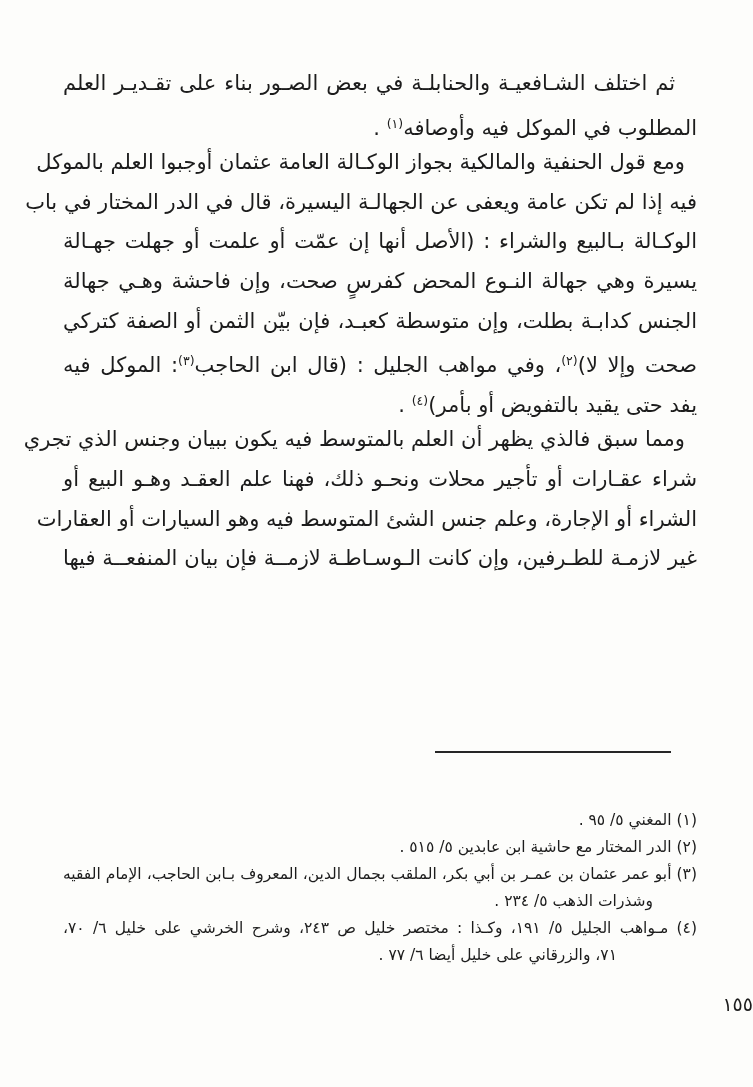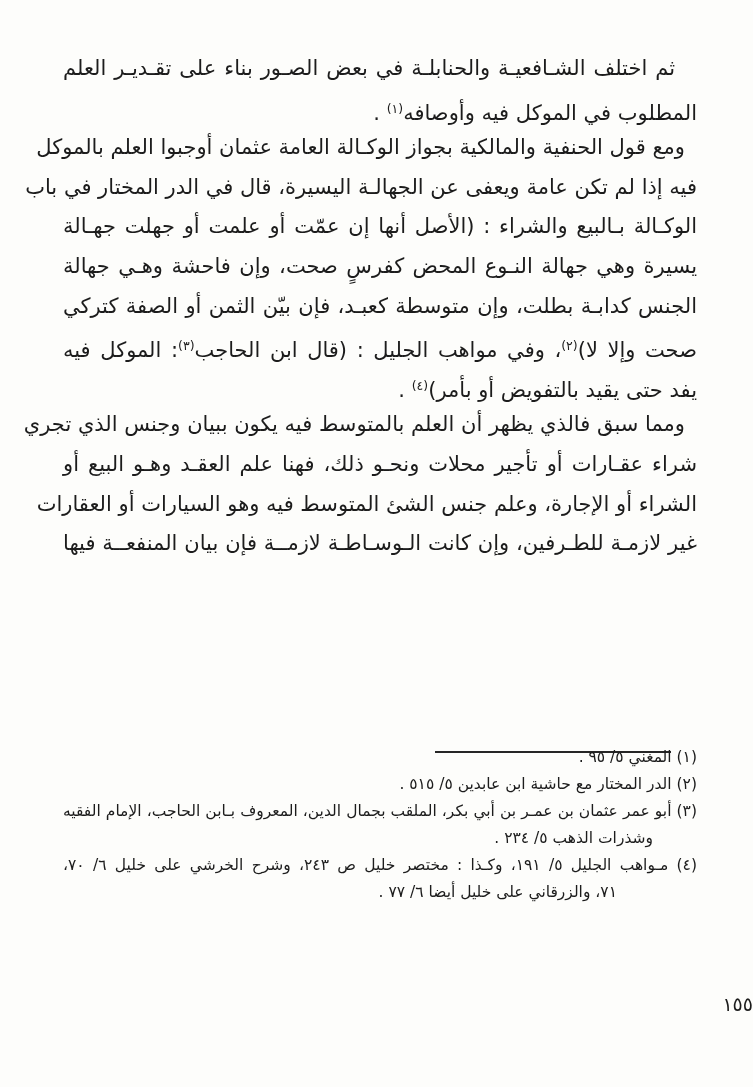--- a/index.html
+++ b/index.html
@@ -16,21 +16,21 @@
     width: 753px;
     height: 1087px;
     background: var(--paper);
     color: var(--ink);
     direction: rtl;
     font-family: "DejaVu Sans", sans-serif;
     overflow: hidden;
   }
   .body-text {
     position: absolute;
-    top: 49px;
+    top: 64px;
     left: 63px;
     width: 634px;
     font-size: 21px;
   }
   .line {
     line-height: 39.6px;
     height: 39.6px;
     text-align: justify;
     text-align-last: justify;
     text-justify: inter-word;
@@ -47,21 +47,21 @@
   .fn-sep {
     position: absolute;
     top: 751px;
     right: 82px;
     width: 236px;
     height: 0;
     border-top: 2.5px solid #262626;
   }
   .footnotes {
     position: absolute;
-    top: 744px;
+    top: 807px;
     left: 63px;
     width: 634px;
     font-size: 15.5px;
   }
   .fn-line {
     line-height: 27px;
     height: 27px;
     text-align: justify;
     text-align-last: justify;
     text-justify: inter-word;

